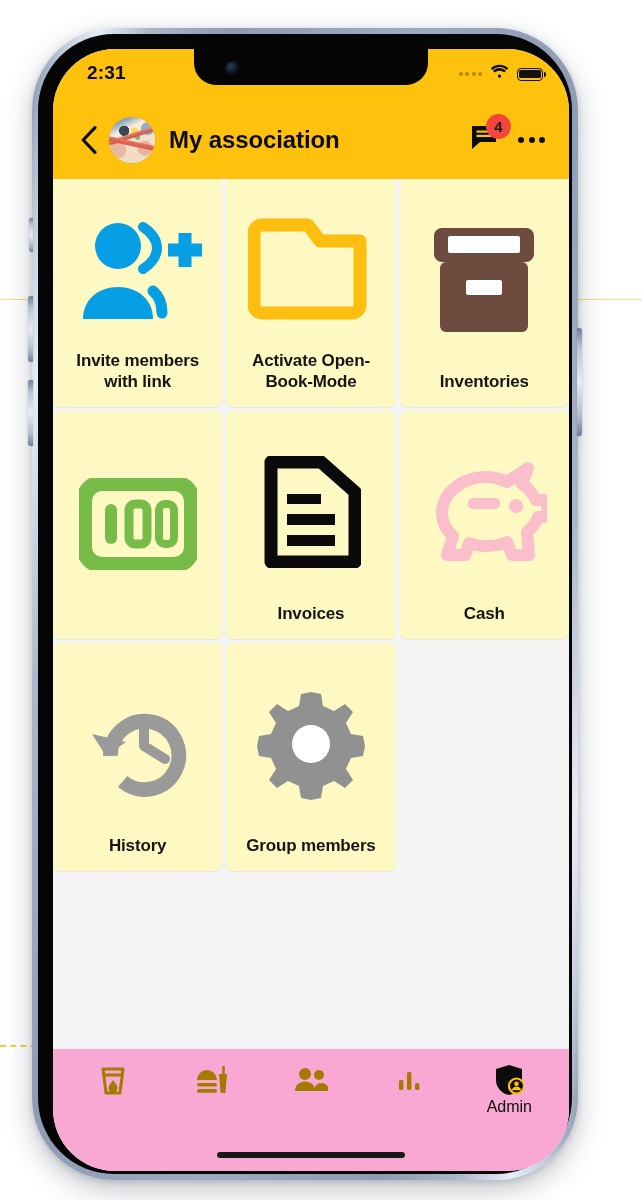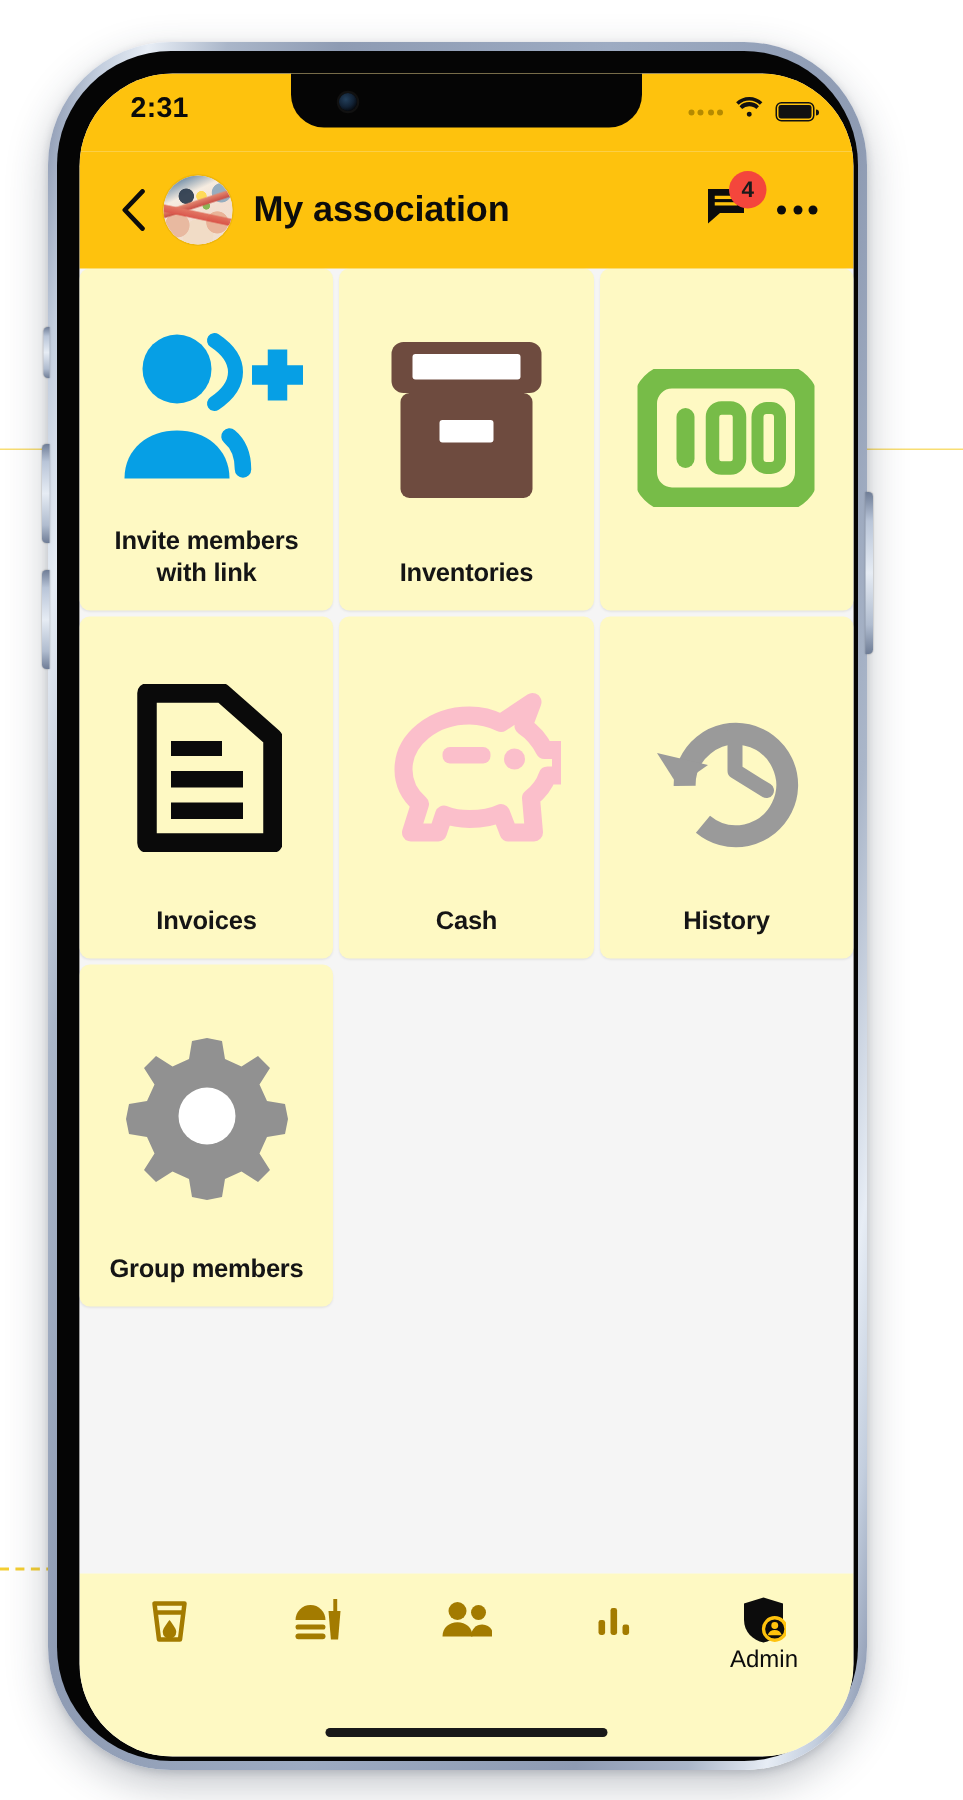--- a/index.html
+++ b/index.html
@@ -284,21 +284,21 @@
     width: 100%;
     padding-bottom: 2px;
     letter-spacing: -.15px;
   }
 
   
   .bottomnav {
     position: absolute;
     left: 0; right: 0; bottom: 0;
     height: 122px;
-    background: #fef9c3;
+    background: #f9a8d4;
     display: flex;
     align-items: flex-start;
     justify-content: space-around;
     padding: 14px 10px 0;
     box-sizing: border-box;
     z-index: 25;
   }
   .nav-item {
     display: flex;
     flex-direction: column;
@@ -408,20 +408,28 @@
                 <circle cx="45" cy="33" r="23" fill="#069FE5"></circle>
                 <path d="M10 106c0-20 16-32 35-32s35 12 35 32z" fill="#069FE5"></path>
                 <path d="M70 14c9 6 14 13 14 21s-5 15-14 21" fill="none" stroke="#069FE5" stroke-width="10" stroke-linecap="round"></path>
                 <path d="M80 78c6 5 9 12 9 22" fill="none" stroke="#069FE5" stroke-width="11" stroke-linecap="round"></path>
                 <path d="M112 20v34M95 37h34" fill="none" stroke="#069FE5" stroke-width="13" stroke-linecap="butt"></path>
               </svg>
             </div>
             <div class="tile-label">Invite members with link</div>
           </div>
 
+          <div class="tile">
+            <div class="tile-icon">
+              <svg width="126" height="104" viewBox="0 0 126 104" aria-hidden="true">
+                <path d="M14 8h46l12 16h40v64a8 8 0 0 1-8 8H14a8 8 0 0 1-8-8V16a8 8 0 0 1 8-8z" fill="none" stroke="#FEBE10" stroke-width="13" stroke-linejoin="round"></path>
+              </svg>
+            </div>
+            <div class="tile-label">Activate Open-Book-Mode</div>
+          </div>
 
           <div class="tile">
             <div class="tile-icon">
               <svg width="108" height="112" viewBox="0 0 108 112" aria-hidden="true">
                 <rect x="4" y="4" width="100" height="34" rx="8" fill="#6E4B3F"></rect>
                 <rect x="10" y="38" width="88" height="70" rx="6" fill="#6E4B3F"></rect>
                 <rect x="18" y="12" width="72" height="17" rx="2" fill="#fff"></rect>
                 <rect x="36" y="56" width="36" height="15" rx="2" fill="#fff"></rect>
               </svg>
             </div>

